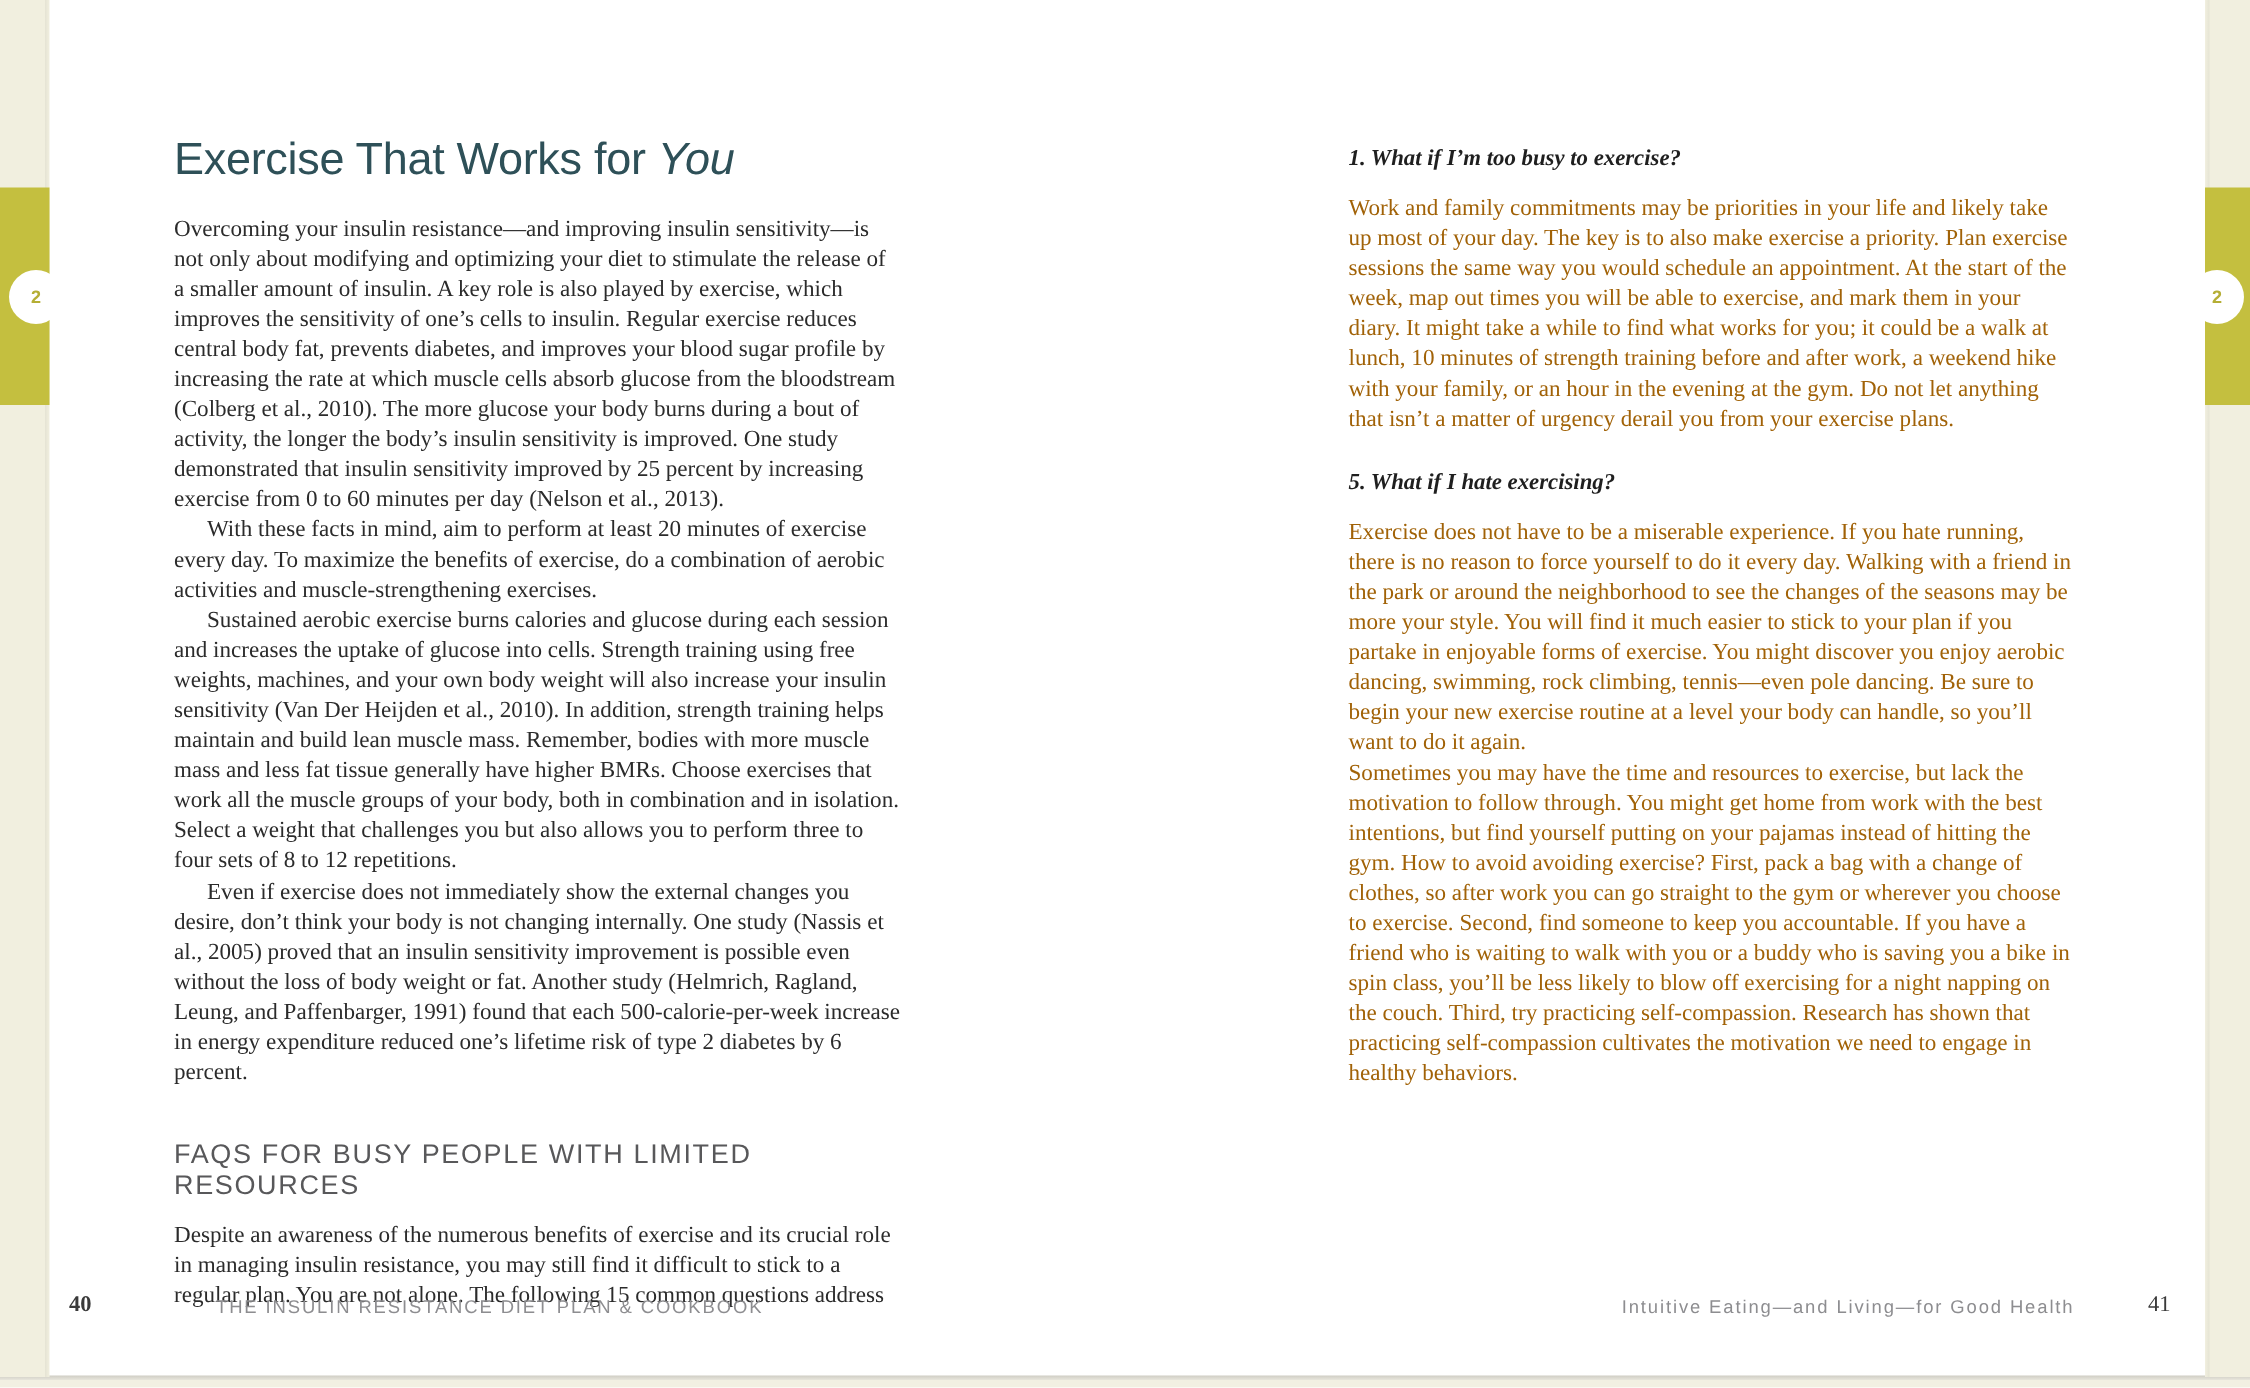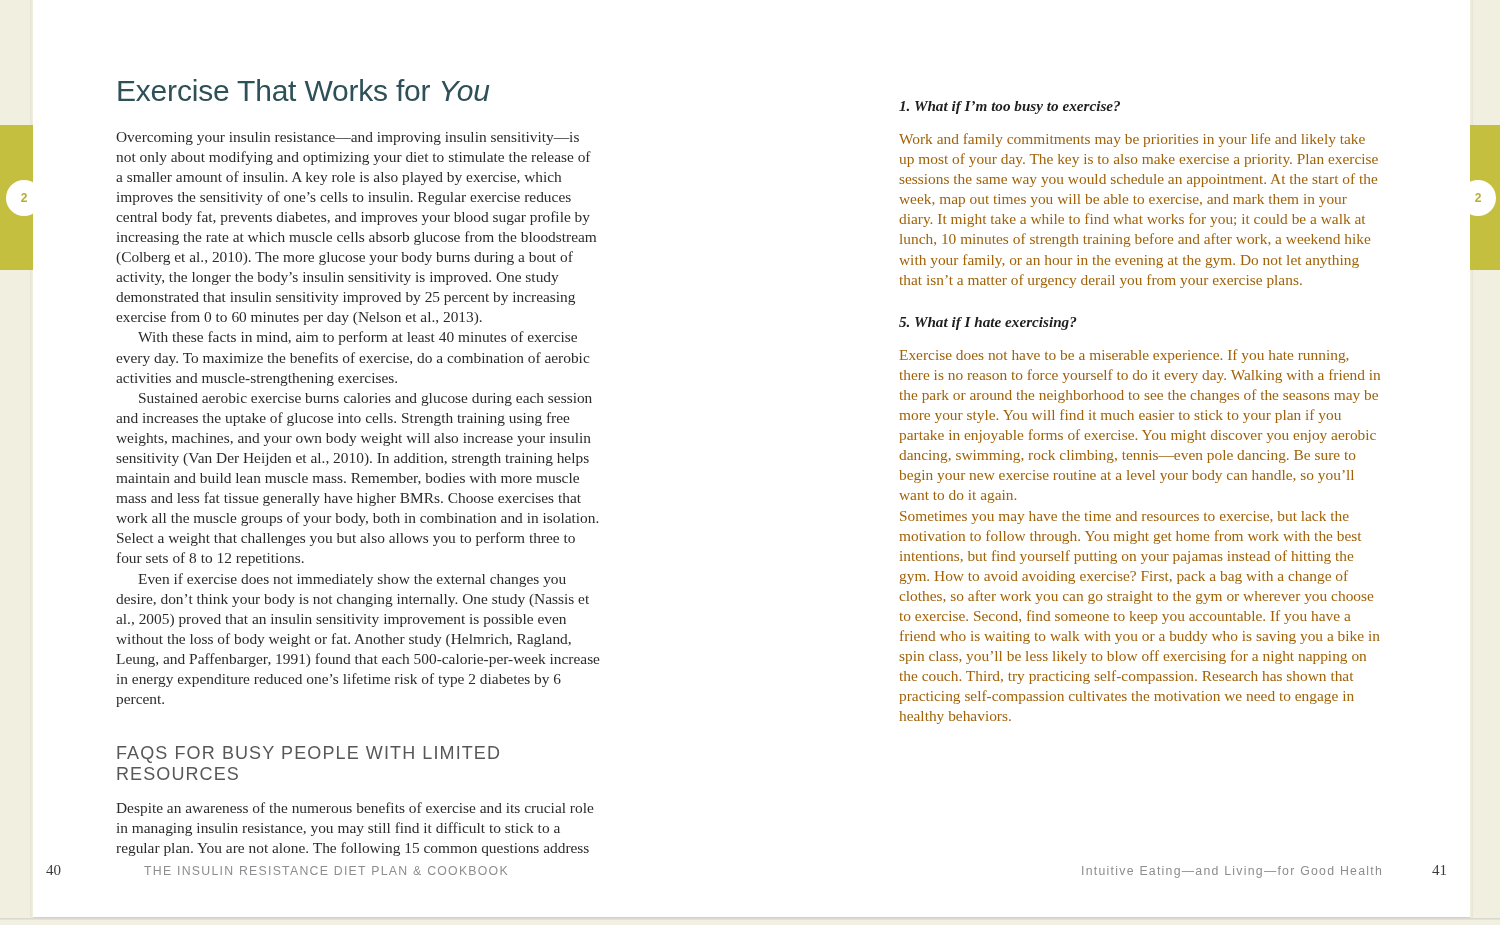--- a/index.html
+++ b/index.html
@@ -109,21 +109,21 @@
   }
   .column.left  { left: 116px; }
   .column.right { left: 899px; }
 
   .chapter-heading {
     font-family: "Liberation Sans", sans-serif;
     font-size: 30px;
     font-weight: 400;
     color: #2e5058;
     letter-spacing: -0.2px;
-    margin: 0 0 18px 0;
+    margin: 16px 0 18px 0;
     line-height: 1.15;
   }
   .chapter-heading .em {
     font-style: italic;
   }
 
   .body-text {
     font-family: "Liberation Serif", serif;
     font-size: 15.4px;
     line-height: 20.1px;
@@ -165,21 +165,21 @@
   }
 
   
   .folio {
     position: absolute;
     bottom: 46px;
     font-family: "Liberation Serif", serif;
     font-size: 15px;
     color: #3a3a3a;
   }
-  .folio.left  { left: 46px; }
+  .folio.left  { left: 46px; font-weight: bold; }
   .folio.right { right: 53px; }
 
   .running-head {
     position: absolute;
     bottom: 47px;
     font-family: "Liberation Sans", sans-serif;
     font-size: 12.3px;
     letter-spacing: 1.25px;
     color: #8d8d90;
     white-space: nowrap;
@@ -202,21 +202,21 @@
     <div class="thumb-circle">2</div>
   </div>
   <div class="thumb-tab right">
     <div class="thumb-circle">2</div>
   </div>
 
   <div class="column left">
     <h1 class="chapter-heading"><span>Exercise That Works for </span><span class="em">You</span></h1>
 
     <p class="body-text no-indent">Overcoming your insulin resistance—and improving insulin sensitivity—is not only about modifying and optimizing your diet to stimulate the release of a smaller amount of insulin. A key role is also played by exercise, which improves the sensitivity of one’s cells to insulin. Regular exercise reduces central body fat, prevents diabetes, and improves your blood sugar profile by increasing the rate at which muscle cells absorb glucose from the bloodstream (Colberg et al., 2010). The more glucose your body burns during a bout of activity, the longer the body’s insulin sensitivity is improved. One study demonstrated that insulin sensitivity improved by 25 percent by increasing exercise from 0 to 60 minutes per day (Nelson et al., 2013).</p>
-    <p class="body-text">With these facts in mind, aim to perform at least 40 minutes of exercise every day. To maximize the benefits of exercise, do a combination of aerobic activities and muscle-strengthening exercises.</p>
+    <p class="body-text">With these facts in mind, aim to perform at least 20 minutes of exercise every day. To maximize the benefits of exercise, do a combination of aerobic activities and muscle-strengthening exercises.</p>
     <p class="body-text">Sustained aerobic exercise burns calories and glucose during each session and increases the uptake of glucose into cells. Strength training using free weights, machines, and your own body weight will also increase your insulin sensitivity (Van Der Heijden et al., 2010). In addition, strength training helps maintain and build lean muscle mass. Remember, bodies with more muscle mass and less fat tissue generally have higher BMRs. Choose exercises that work all the muscle groups of your body, both in combination and in isolation. Select a weight that challenges you but also allows you to perform three to four sets of 8 to 12 repetitions.</p>
     <p class="body-text">Even if exercise does not immediately show the external changes you desire, don’t think your body is not changing internally. One study (Nassis et al., 2005) proved that an insulin sensitivity improvement is possible even without the loss of body weight or fat. Another study (Helmrich, Ragland, Leung, and Paffenbarger, 1991) found that each 500-calorie-per-week increase in energy expenditure reduced one’s lifetime risk of type 2 diabetes by 6 percent.</p>
 
     <h2 class="section-heading">FAQS FOR BUSY PEOPLE WITH LIMITED RESOURCES</h2>
 
     <p class="body-text no-indent">Despite an awareness of the numerous benefits of exercise and its crucial role in managing insulin resistance, you may still find it difficult to stick to a regular plan. You are not alone. The following 15 common questions address</p>
   </div>
 
   <div class="folio left">40</div>
   <div class="running-head left">THE INSULIN RESISTANCE DIET PLAN &amp; COOKBOOK</div>

